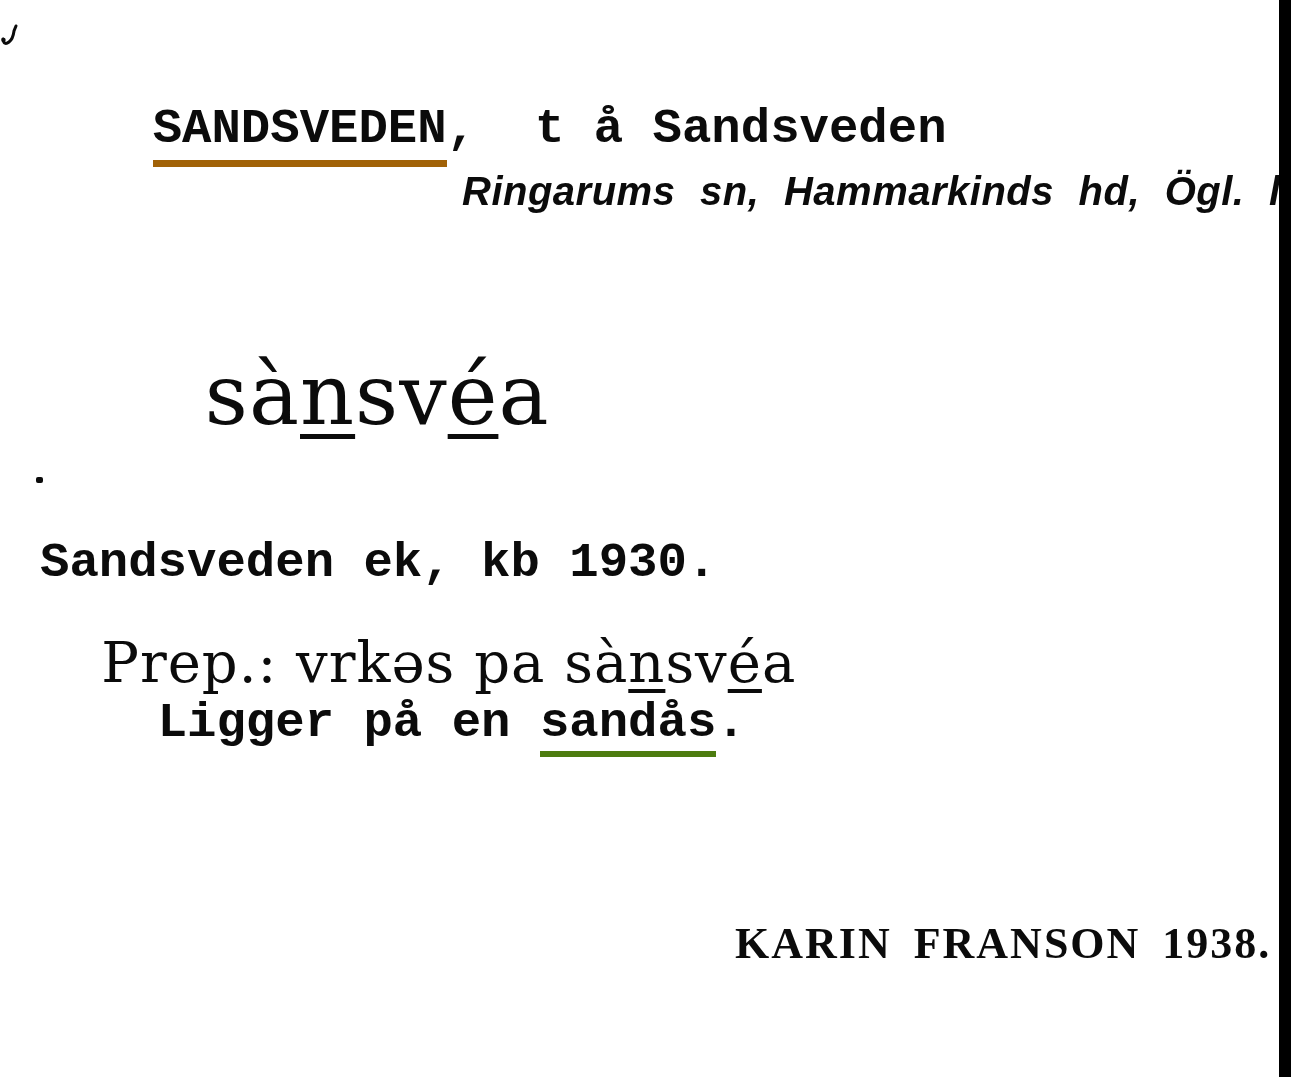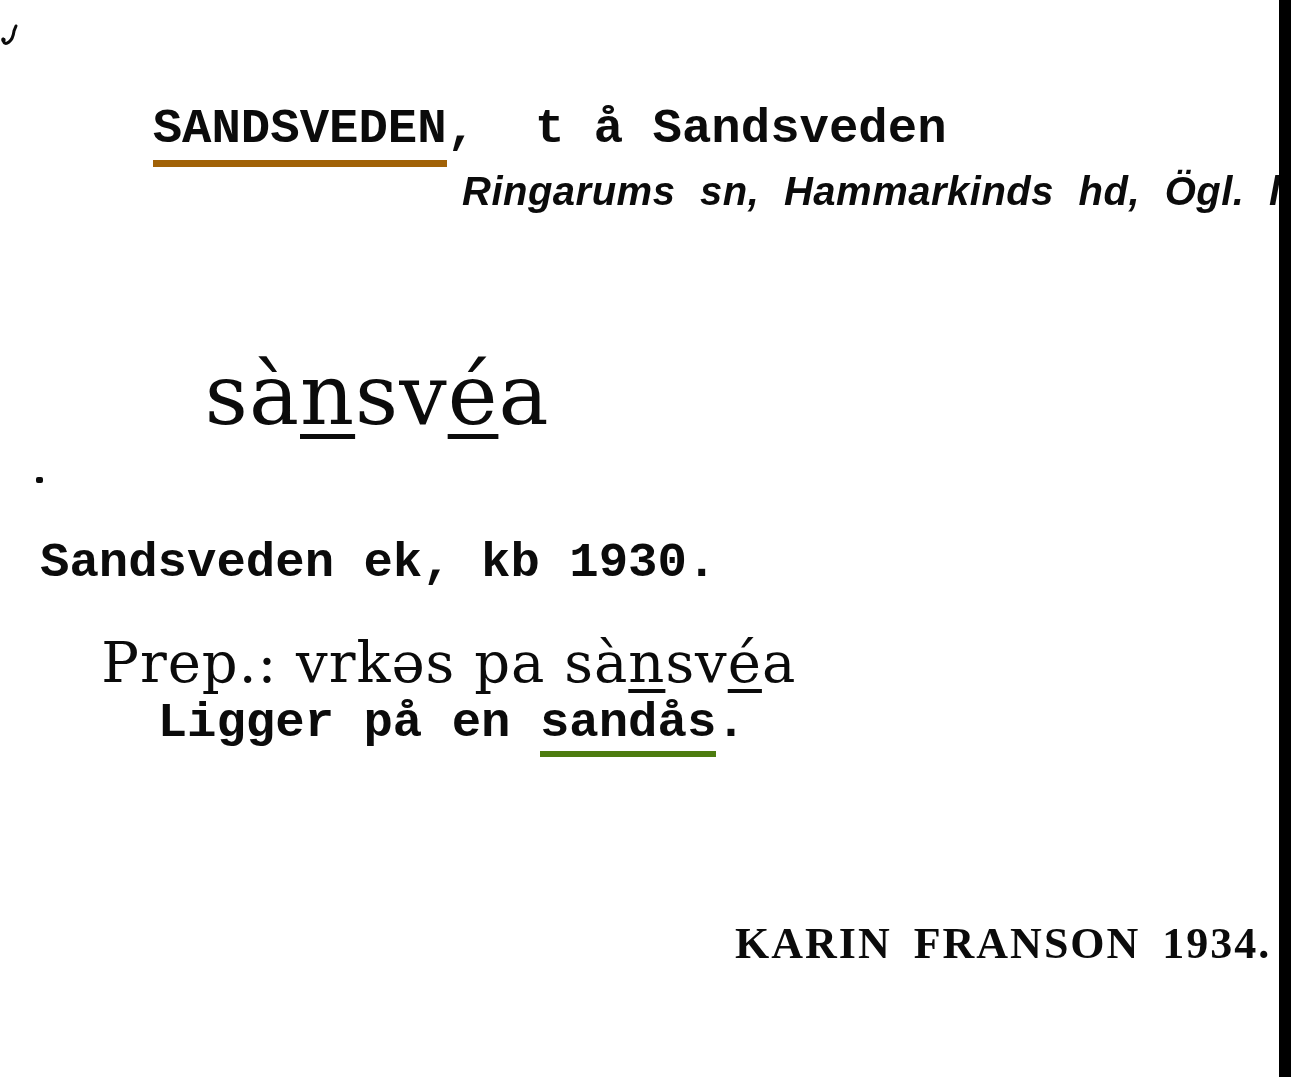--- a/index.html
+++ b/index.html
@@ -144,17 +144,17 @@
   <div class="typed record-line">Sandsveden ek, kb 1930.</div>
 
   <div class="hand prep-line">
     <span>Prep.: vrkəs pa </span><span>sà</span><span class="u-hand">n</span><span>sv</span><span class="u-hand">é</span><span>a</span>
   </div>
 
   <div class="typed location-line">
     <span>Ligger på en </span><span class="u-typed">sandås</span><span>.</span>
   </div>
 
-  <div class="signature">KARIN FRANSON 1934.</div>
+  <div class="signature">KARIN FRANSON 1938.</div>
 
   <div class="edge-bar"></div>
 
 </div>
 
 </body></html>

